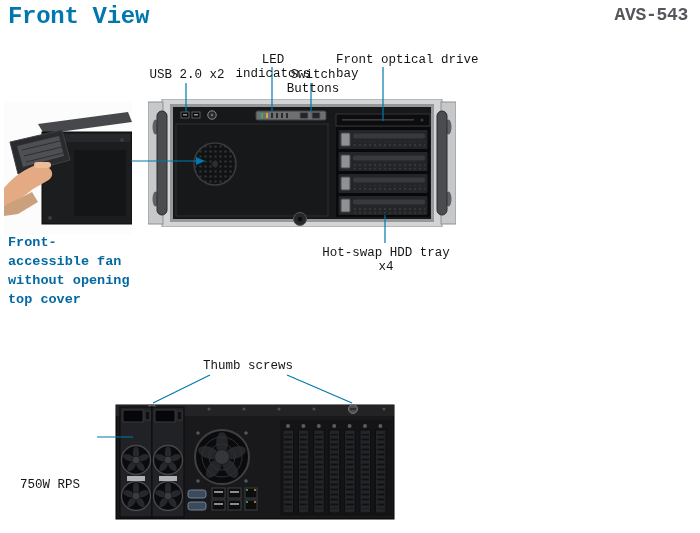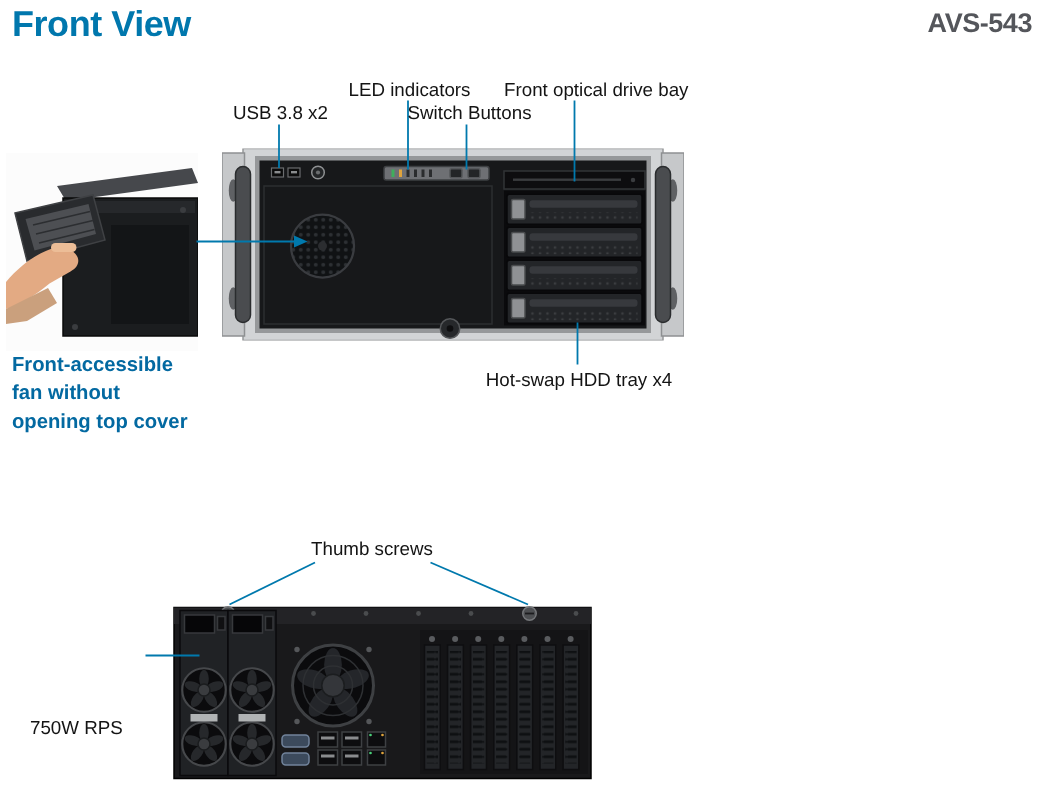--- a/index.html
+++ b/index.html
@@ -1,19 +1,19 @@
 <!DOCTYPE html>
 <html><head>
 <meta charset="utf-8">
 <style>
   * { margin:0; padding:0; box-sizing:border-box; }
   body { background:#fff; }
   .page {
     position:relative; width:700px; height:533px; background:#ffffff;
-    font-family:Liberation Sans, sans-serif; overflow:hidden;
+    font-family:Liberation Mono, monospace; overflow:hidden;
   }
   .view-title {
     position:absolute; font-size:24px; font-weight:bold; color:#0077ad;
     letter-spacing:-0.3px;
   }
   .model {
     position:absolute; font-size:18px; font-weight:bold; color:#54565b;
     right:12px; top:5px; letter-spacing:-0.3px;
   }
   .callout {
@@ -30,21 +30,21 @@
 </head>
 <body>
 
 <div class="page">
 
   <div class="view-title" style="left:8px; top:3px;">Front View</div>
   <div class="model">AVS-543</div>
 
   <div class="callout center" style="left:228px; top:53px; width:90px;">LED indicators</div>
   <div class="callout" style="left:336px; top:53px; width:152px;">Front optical drive bay</div>
-  <div class="callout center" style="left:149px; top:68px; width:76px;">USB 3.8 x2</div>
+  <div class="callout center" style="left:149px; top:68px; width:76px;">USB 2.0 x2</div>
   <div class="callout center" style="left:268px; top:68px; width:90px;">Switch Buttons</div>
   <div class="callout center" style="left:312px; top:246px; width:148px;">Hot-swap HDD tray x4</div>
   <div class="caption" style="left:8px; top:233px; width:126px;">Front-accessible fan without opening top cover</div>
 
   <div class="callout center" style="left:196px; top:359px; width:104px;">Thumb screws</div>
   <div class="callout" style="left:20px; top:430px; width:76px;margin-top:48px;">750W RPS</div>
 
   <svg class="illus" style="left:4px; top:102px;" width="128" height="132" viewBox="0 0 128 132">
     <rect width="128" height="132" fill="#fcfcfc"></rect>
 

